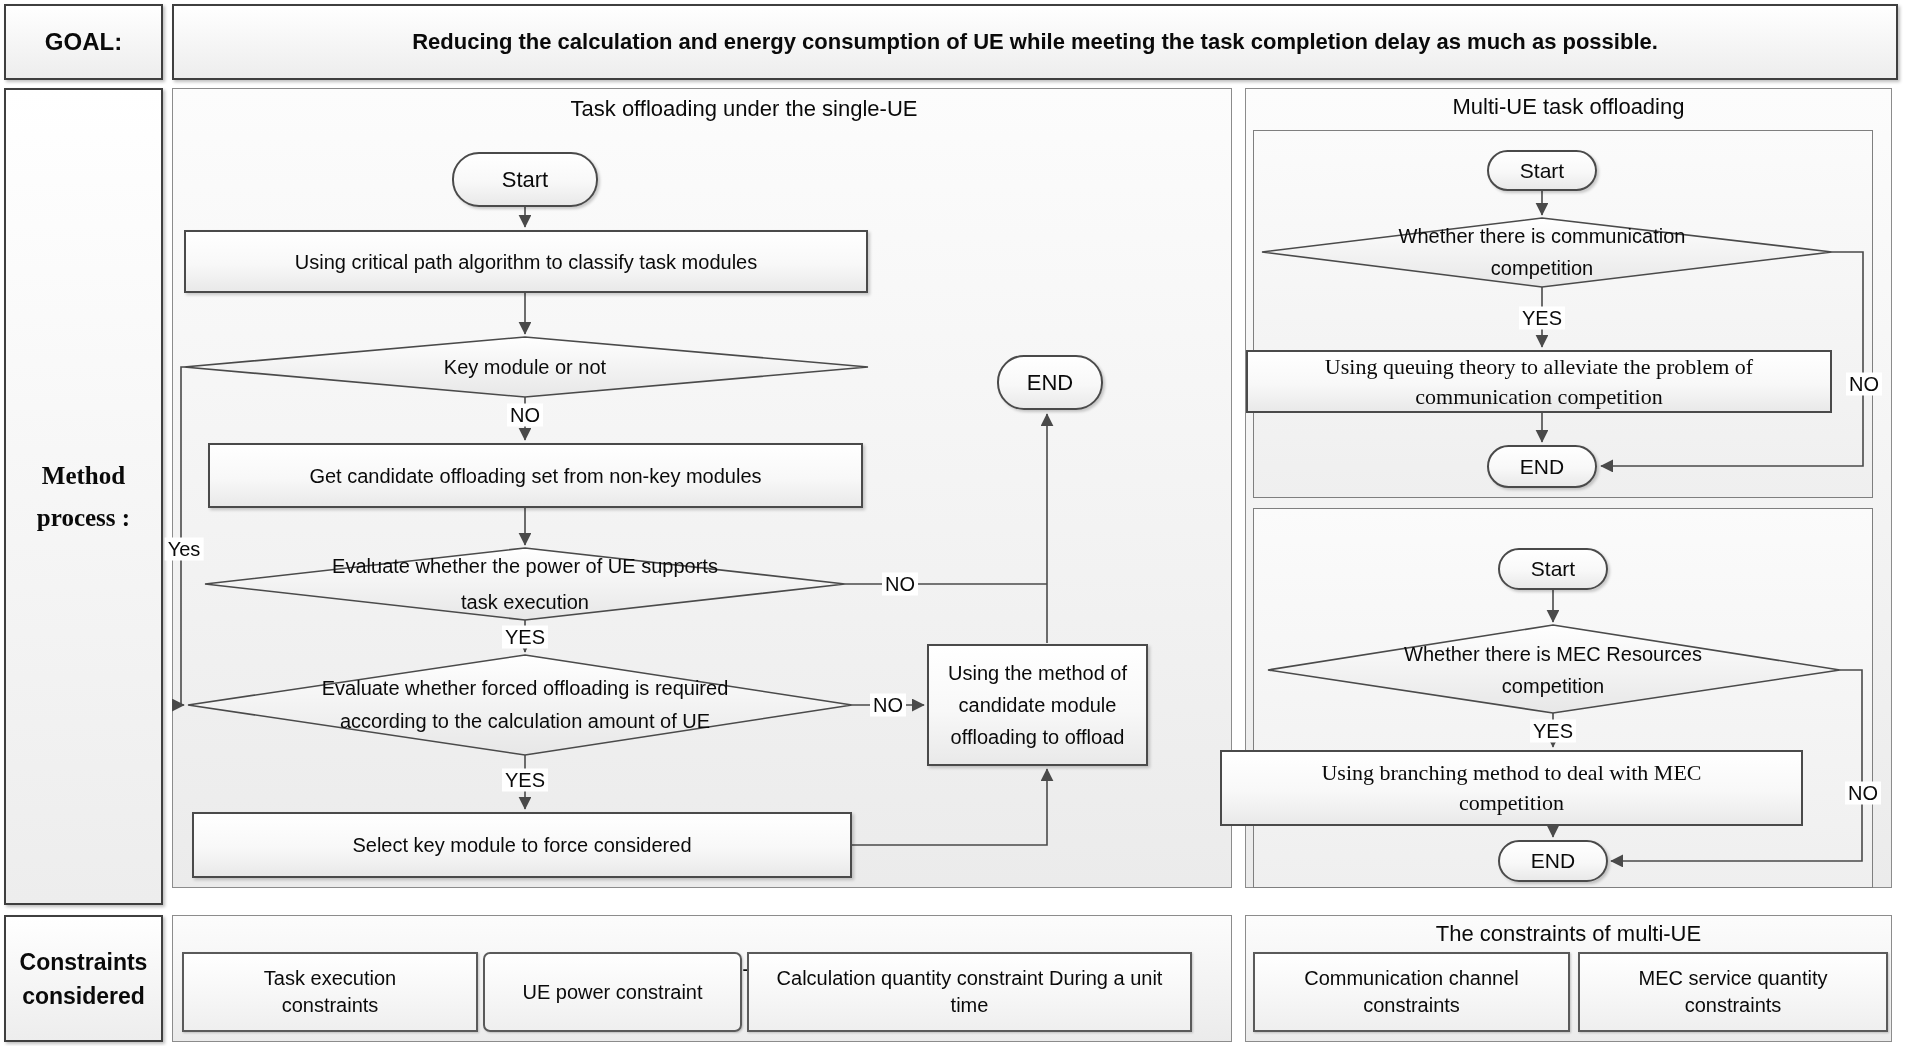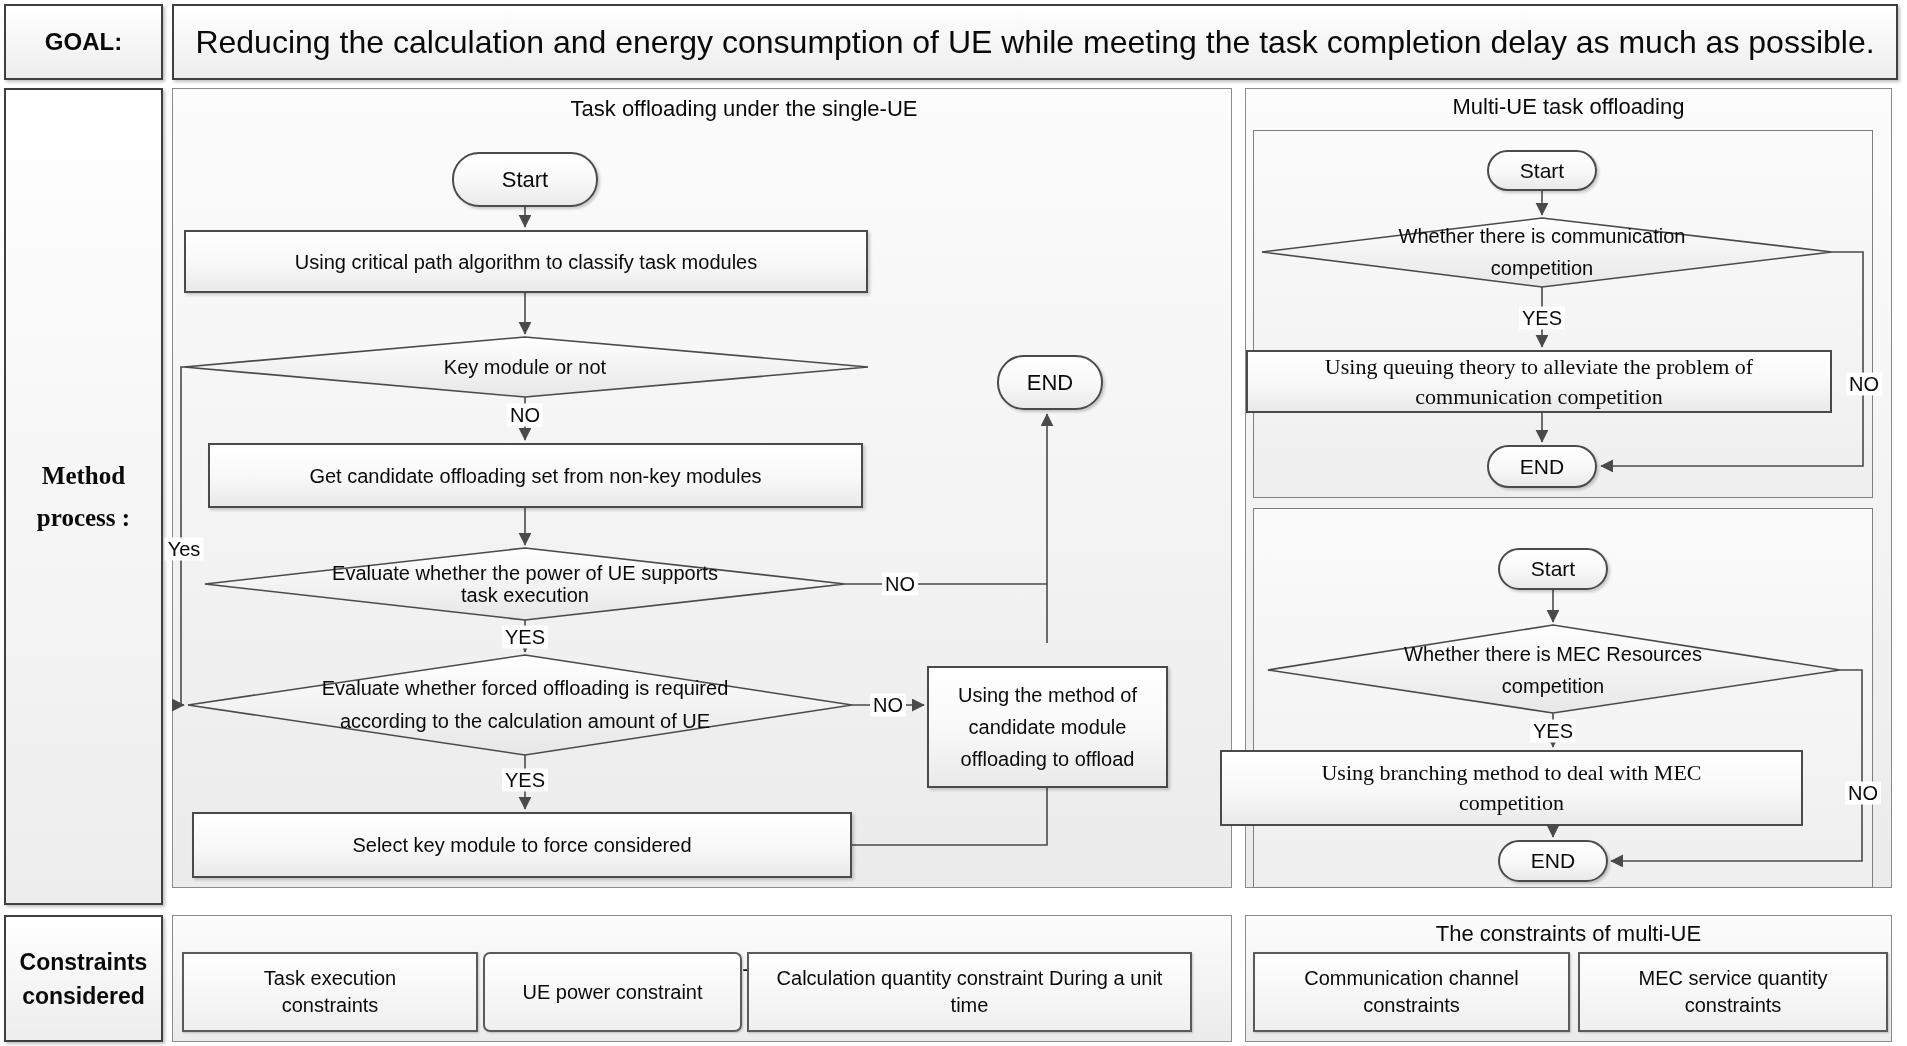--- a/index.html
+++ b/index.html
@@ -33,21 +33,21 @@
 </style>
 </head>
 <body>
 
 <div id="root">
 
   <div class="labelbox" style="left:4px;top:4px;width:159px;height:76px;font-size:24px;">
     <span>GOAL:</span>
   </div>
   <div class="goalbar" style="left:172px;top:4px;width:1726px;height:76px;">
-    <span style="font-size:32px;font-weight:normal;">Reducing the calculation and energy consumption of UE while meeting the task completion delay as much as possible.</span>
+    <span style="font-size:22px;font-weight:bold;">Reducing the calculation and energy consumption of UE while meeting the task completion delay as much as possible.</span>
   </div>
 
   <div class="labelbox" style="left:4px;top:88px;width:159px;height:817px;font-size:25px;line-height:42px;font-family:'Liberation Serif',serif;">
     <div>Method</div>
     <div>process :</div>
   </div>
 
   <div class="panel" style="left:172px;top:88px;width:1060px;height:800px;"></div>
   <div class="ptitle" style="left:172px;top:96px;width:1144px;">Task offloading under the single-UE</div>
 
@@ -97,24 +97,24 @@
       <line x1="1553" y1="713" x2="1553" y2="747" marker-end="url(#arw)"></line>
       <line x1="1553" y1="826" x2="1553" y2="837" marker-end="url(#arw)"></line>
       <path d="M1840,670 L1862,670 L1862,861 L1611,861" marker-end="url(#arw)"></path>
     </g>
   </svg>
 
   <div class="node terminal" style="left:452px;top:152px;width:146px;height:55px;">Start</div>
   <div class="node" style="left:184px;top:230px;width:684px;height:63px;">Using critical path algorithm to classify task modules</div>
   <div class="dtext" style="left:325px;top:352px;width:400px;height:30px;">Key module or not</div>
   <div class="node" style="left:208px;top:443px;width:655px;height:65px;">Get candidate offloading set from non-key modules</div>
-  <div class="dtext" style="left:325px;top:552px;width:400px;height:64px;line-height:22px;">Evaluate whether the power of UE supports task execution</div>
+  <div class="dtext" style="left:325px;top:552px;width:400px;height:64px;line-height:36px;">Evaluate whether the power of UE supports task execution</div>
   <div class="dtext" style="left:315px;top:655px;width:420px;height:99px;line-height:33px;">Evaluate whether forced offloading is required according to the calculation amount of UE</div>
   <div class="node" style="left:192px;top:812px;width:660px;height:66px;">Select key module to force considered</div>
-  <div class="node" style="left:927px;top:666px;width:241px;height:122px;line-height:32px;">Using the method of candidate module offloading to offload</div>
+  <div class="node" style="left:927px;top:644px;width:221px;height:122px;line-height:32px;">Using the method of candidate module offloading to offload</div>
   <div class="node terminal" style="left:997px;top:355px;width:106px;height:55px;">END</div>
 
   <div class="lbl" style="left:525px;top:415px;">NO</div>
   <div class="lbl" style="left:184px;top:549px;">Yes</div>
   <div class="lbl" style="left:900px;top:584px;">NO</div>
   <div class="lbl" style="left:525px;top:637px;">YES</div>
   <div class="lbl" style="left:888px;top:705px;">NO</div>
   <div class="lbl" style="left:525px;top:780px;">YES</div>
 
   <div class="node terminal" style="left:1487px;top:150px;width:110px;height:41px;font-size:21px;">Start</div>

